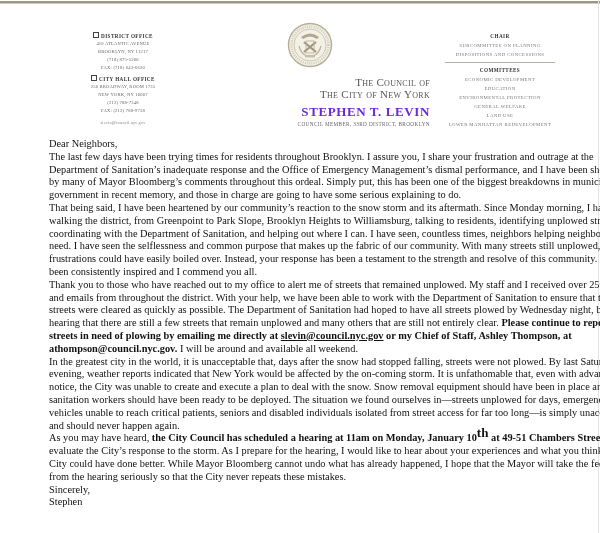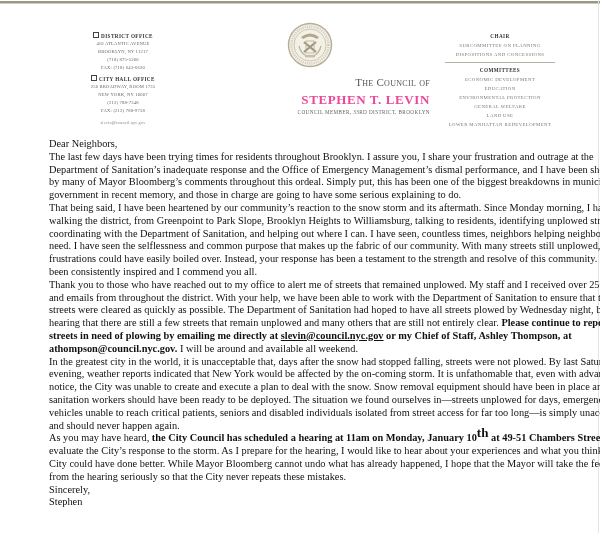--- a/index.html
+++ b/index.html
@@ -41,21 +41,21 @@
     }
     .seal {
       display: block; margin: 0 auto; width: 46px; height: 46px;
     }
     .council-line {
       font-variant: small-caps; color: #555; font-size: 11px; line-height: 12px;
       letter-spacing: 0.3px;
     }
     .council-line.first { margin-top: 8px; }
     .member-name {
-      font-weight: bold; color: #ec4899; font-size: 13px; letter-spacing: 0.6px;
+      font-weight: bold; color: #6d28d9; font-size: 13px; letter-spacing: 0.6px;
       margin-top: 5px; line-height: 14px;
     }
     .member-title {
       color: #666; font-size: 5.2px; letter-spacing: 0.4px; margin-top: 2px;
     }
 
     .committee-col {
       position: absolute; left: 438px; top: 32px; width: 124px; text-align: center;
       font-size: 4.8px; line-height: 9px; color: #777; letter-spacing: 0.4px;
     }
@@ -101,20 +101,21 @@
       <circle cx="23" cy="23" r="21.5" fill="#f3f0e6" stroke="#b5ae97" stroke-width="1.4"></circle>
       <circle cx="23" cy="23" r="16" fill="none" stroke="#c2bca8" stroke-width="0.8"></circle>
       <circle cx="23" cy="23" r="18.5" fill="none" stroke="#d0cab8" stroke-width="2.4" stroke-dasharray="1 1.2"></circle>
       <path d="M14 15 Q23 8 32 15 L30 17 Q23 12 16 17 Z" fill="#aea78f"></path>
       <path d="M17 20 L29 30 M29 20 L17 30" stroke="#9e977e" stroke-width="2.2"></path>
       <rect x="19" y="19" width="8" height="12" fill="none" stroke="#b3ac95" stroke-width="0.8"></rect>
       <path d="M12 24 Q14 32 20 34 M34 24 Q32 32 26 34" stroke="#bab39c" stroke-width="1.2" fill="none"></path>
       <rect x="18" y="33" width="10" height="2.4" fill="#c5bfa9"></rect>
     </svg>
     <div class="council-line first">The Council of</div>
+    <div class="council-line">The City of New York</div>
     <div class="member-name">STEPHEN T. LEVIN</div>
     <div class="member-title">COUNCIL MEMBER, 33RD DISTRICT, BROOKLYN</div>
   </div>
 
   <div class="committee-col">
     <div class="head">CHAIR</div>
     <div>SUBCOMMITTEE ON PLANNING</div>
     <div>DISPOSITIONS AND CONCESSIONS</div>
     <div class="divider"></div>
     <div class="head">COMMITTEES</div>

